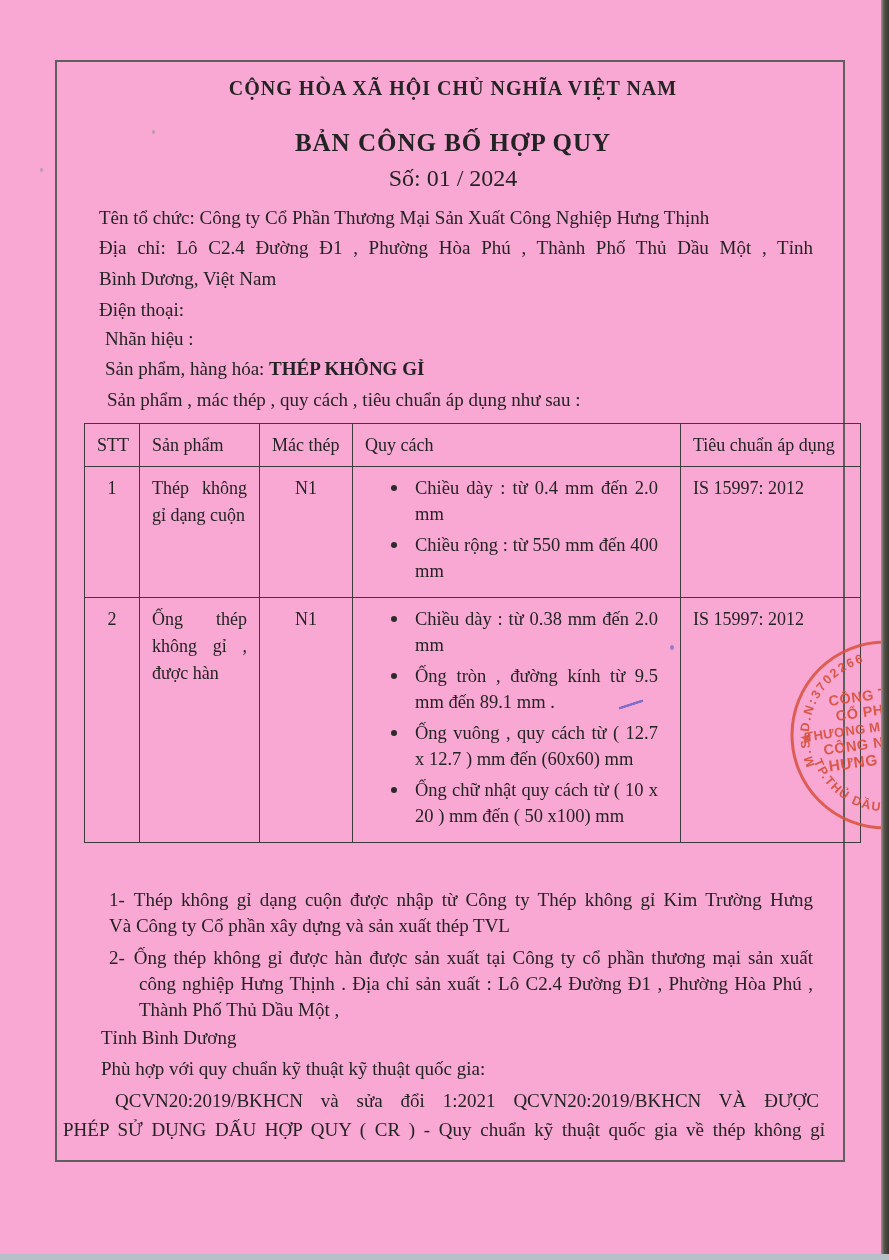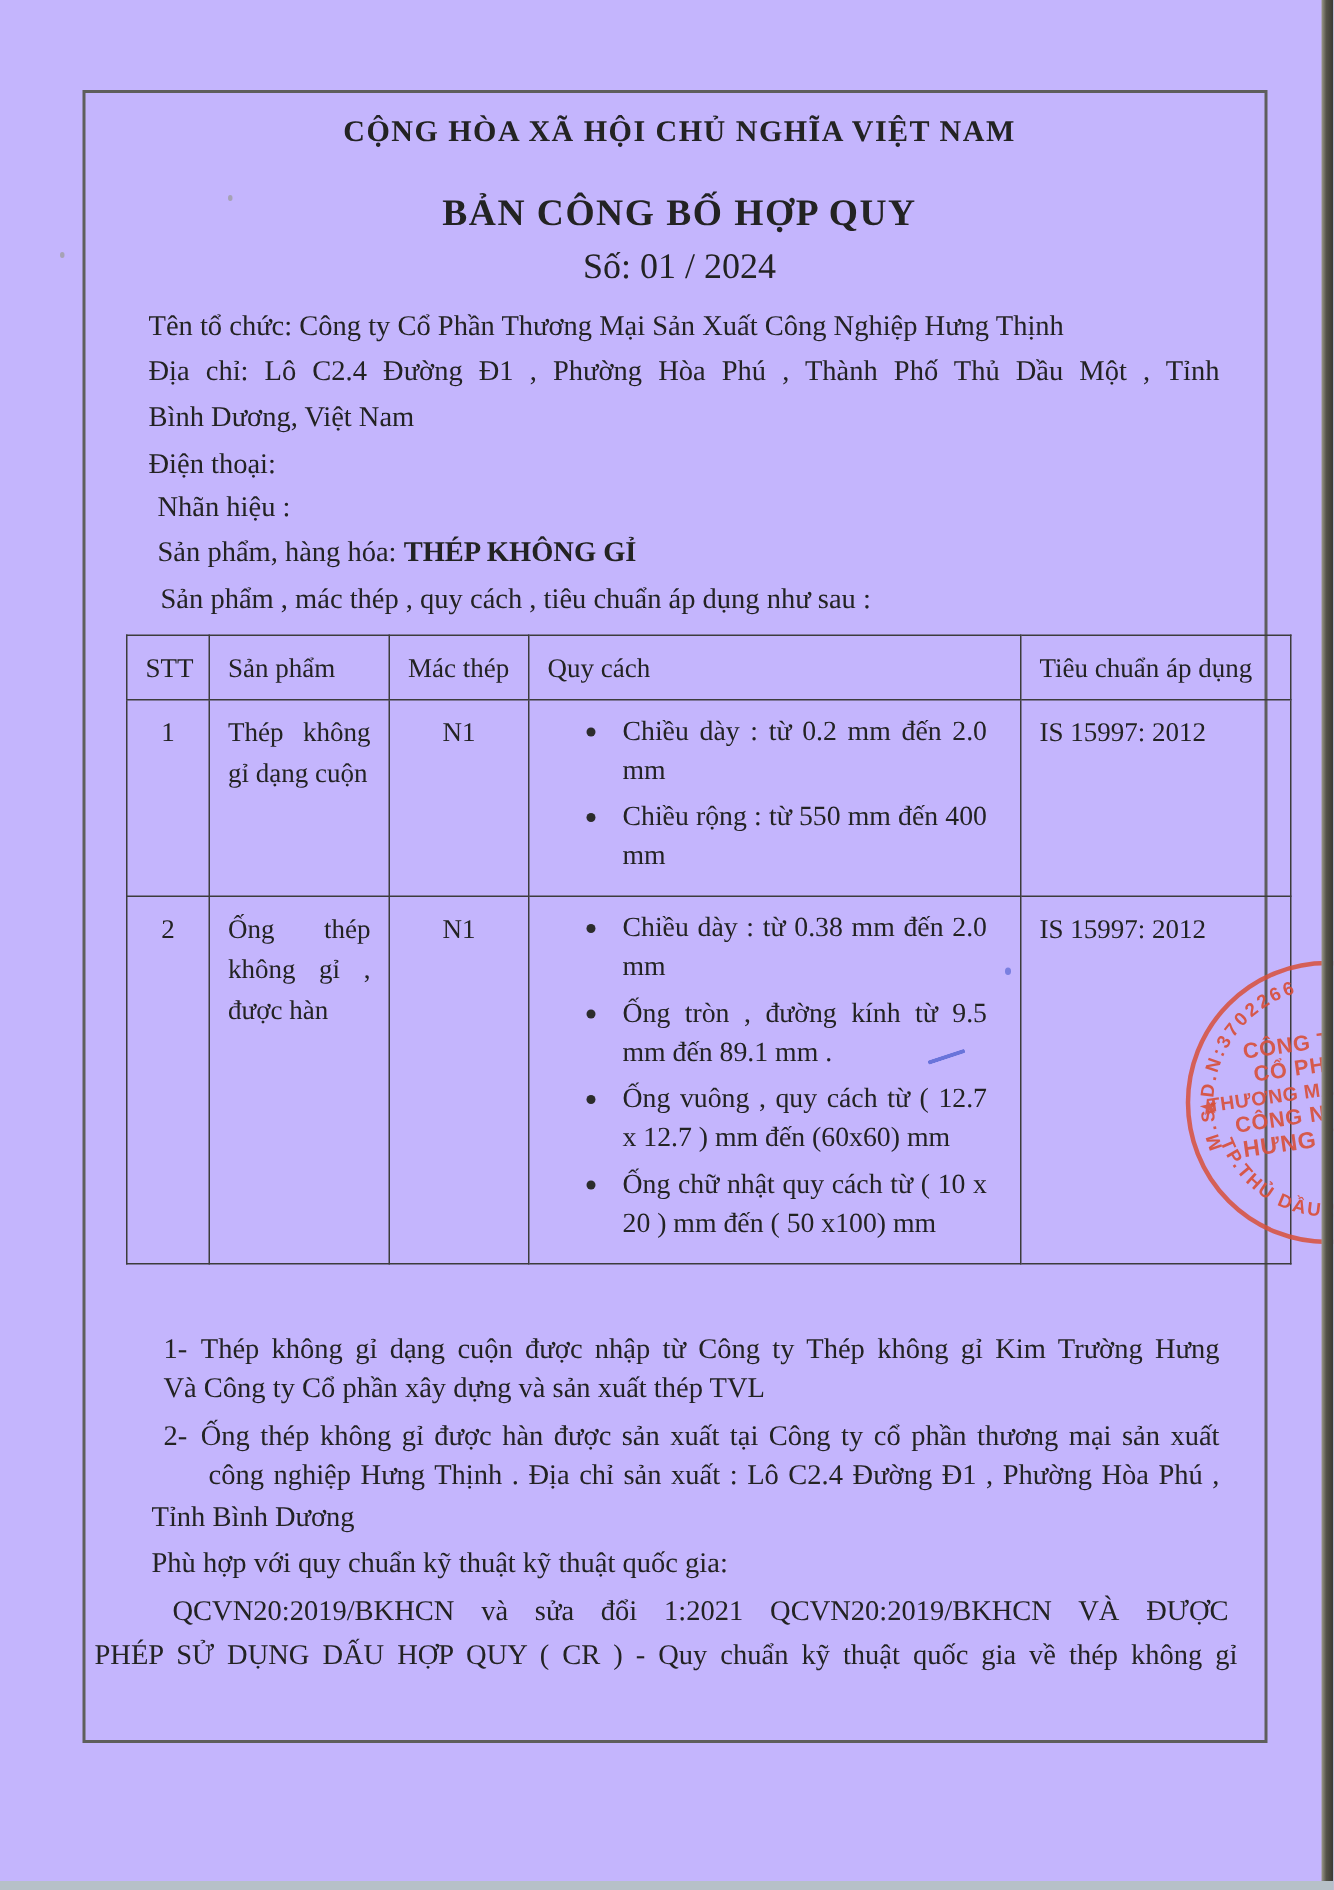--- a/index.html
+++ b/index.html
@@ -1,18 +1,18 @@
 <!DOCTYPE html>
 <html><head>
 <meta charset="utf-8">
 <style>
   html,body { margin:0; padding:0; background:#e8e8e6; }
   .scan {
     position:relative; width:889px; height:1260px; margin:0 auto;
-    background:#c4b5fd; overflow:hidden;
+    background:#f9a8d4; overflow:hidden;
     font-family:"Liberation Serif", serif; color:#232323;
   }
   .page {
     position:absolute; left:55px; top:60px; width:790px; height:1102px;
     border:2px solid #5e5e5c; box-sizing:border-box; z-index:1;
   }
   .content { position:relative; height:100%; padding:14px 16px 0 22px; box-sizing:border-box; }
 
   .c { text-align:center; }
   .republic { font-weight:bold; font-size:20px; letter-spacing:1px; line-height:24px; }
@@ -111,21 +111,21 @@
           <th>Quy cách</th>
           <th>Tiêu chuẩn áp dụng</th>
         </tr>
         <tr class="r1">
           <td class="td-stt">1</td>
           <td class="cell-sp">Thép không gỉ dạng cuộn</td>
           <td class="td-mac">N1</td>
           <td class="td-qc">
             <div class="qc-item">
               <span class="dot"></span>
-              <span class="t">Chiều dày : từ 0.2 mm đến 2.0 mm</span>
+              <span class="t">Chiều dày : từ 0.4 mm đến 2.0 mm</span>
             </div>
             <div class="qc-item">
               <span class="dot"></span>
               <span class="t">Chiều rộng : từ 550 mm đến 400 mm</span>
             </div>
           </td>
           <td>IS 15997: 2012</td>
         </tr>
         <tr class="r2">
           <td class="td-stt">2</td>
@@ -159,20 +159,21 @@
           <div class="note-line jl">
             <span class="marker">1-</span><span>Thép không gỉ dạng cuộn được nhập từ Công ty Thép không gỉ Kim Trường Hưng</span>
           </div>
           <div class="note-line">Và Công ty Cổ phần xây dựng và sản xuất thép TVL</div>
         </div>
         <div class="n2">
           <div class="note-line jl">
             <span class="marker">2-</span><span>Ống thép không gỉ được hàn được sản xuất tại Công ty cổ phần thương mại sản xuất</span>
           </div>
           <div class="note-line jl cont">công nghiệp Hưng Thịnh . Địa chỉ sản xuất : Lô C2.4 Đường Đ1 , Phường Hòa Phú ,</div>
+          <div class="note-line cont">Thành Phố Thủ Dầu Một ,</div>
         </div>
       </div>
 
       <div class="province">Tỉnh Bình Dương</div>
       <div class="conf-intro">Phù hợp với quy chuẩn kỹ thuật kỹ thuật quốc gia:</div>
       <div class="conf">
         <div class="conf-l1 jl">QCVN20:2019/BKHCN và sửa đổi 1:2021 QCVN20:2019/BKHCN VÀ ĐƯỢC</div>
         <div class="conf-l2 jl">PHÉP SỬ DỤNG DẤU HỢP QUY ( CR ) -  Quy chuẩn kỹ thuật quốc gia về thép không gỉ</div>
       </div>
 

